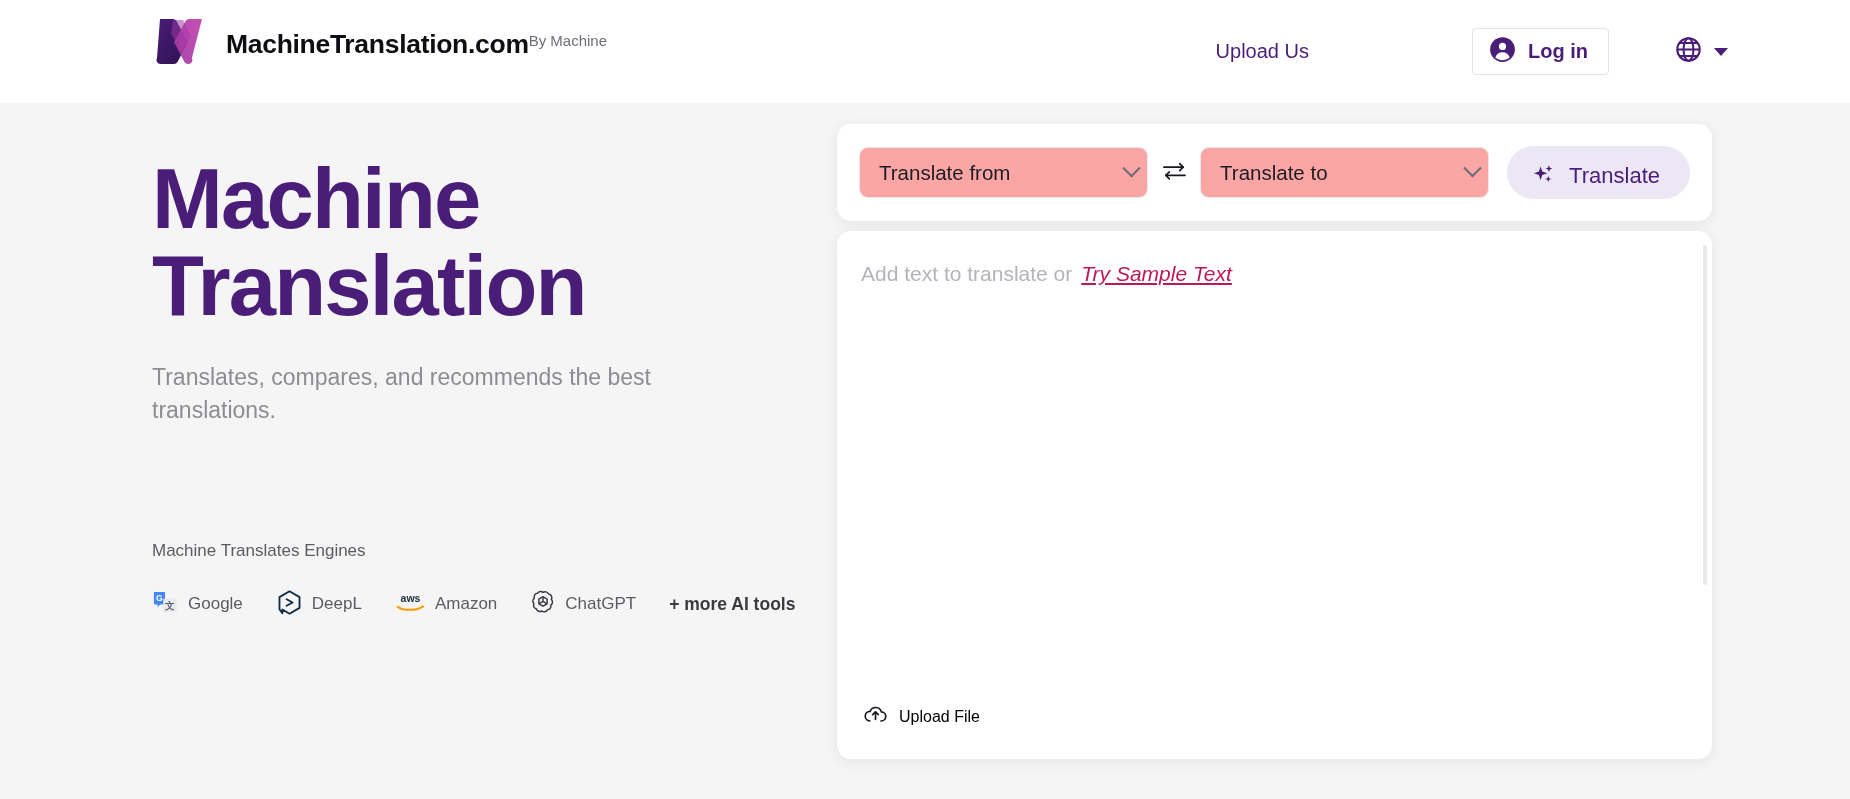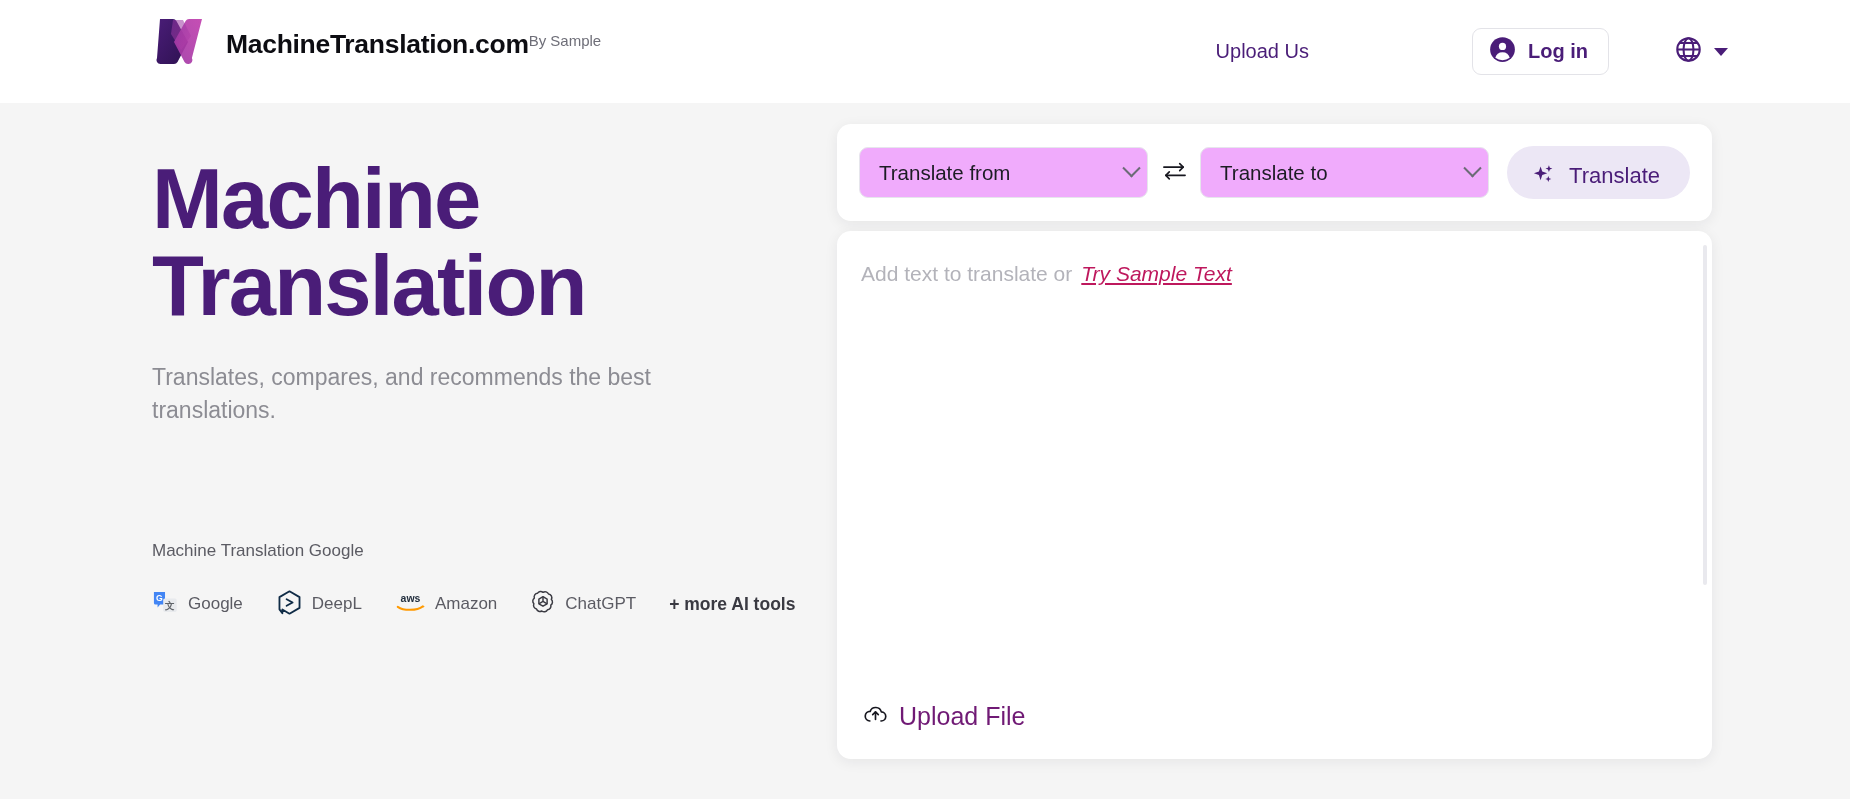--- a/index.html
+++ b/index.html
@@ -82,21 +82,21 @@
 
   .login-btn {
     position: absolute;
     right: 241px;
     display: flex;
     align-items: center;
     gap: 12px;
     height: 47px;
     padding: 0 20px 0 16px;
     border: 1px solid #e3e3e8;
-    border-radius: 9px;
+    border-radius: 4px;
     background: #fff;
     cursor: pointer;
   }
 
   .login-label {
     font-size: 20px;
     font-weight: 600;
     color: #4a1d78;
     white-space: nowrap;
   }
@@ -191,21 +191,21 @@
     align-items: center;
     padding: 0 22px 0 22px;
     gap: 0;
   }
 
   .select {
     height: 51px;
     width: 316px;
     border: 1px solid #e6e6ec;
     border-radius: 9px;
-    background: #f0abfc;
+    background: #fca5a5;
     display: flex;
     align-items: center;
     justify-content: space-between;
     padding: 0 9px 0 19px;
     cursor: pointer;
   }
 
   .select-label {
     font-size: 20.5px;
     color: #1c1c24;
@@ -293,22 +293,22 @@
     position: absolute;
     left: 26px;
     bottom: 28px;
     display: flex;
     align-items: center;
     gap: 11px;
     cursor: pointer;
   }
 
   .upload-label {
-    font-size: 25px;
-    color: #701a75;
+    font-size: 16px;
+    color: #000000;
     white-space: nowrap;
   }
 </style>
 </head>
 <body>
 
 <div class="header">
 
   <div class="brand">
     <div class="brand-logo">
@@ -327,21 +327,21 @@
             <stop offset="100%" stop-color="#b93faa"></stop>
           </linearGradient>
         </defs>
         <path d="M3 3 h13 a4 4 0 0 1 3.4 1.9 L31 26 L20.5 46 a4 4 0 0 1 -3.5 2 H3.4 a4 4 0 0 1 -3.4 -6 Z" transform="translate(4,0)" fill="url(#gdark)"></path>
         <path d="M53 3 h-13 a4 4 0 0 0 -3.4 1.9 L25 26 L35.5 46 a4 4 0 0 0 3.5 2 h0.5 a4 4 0 0 0 3.4 -6 Z" transform="translate(-4,0)" fill="url(#gpink)" opacity="0.92"></path>
         <path d="M20 4 h10 L38 20 L28 34 L18 18 Z" fill="url(#gmid)" opacity="0.55"></path>
       </svg>
     </div>
     <div class="brand-text">
       <div class="brand-name">MachineTranslation.com</div>
-      <div class="brand-sub">By Sample</div>
+      <div class="brand-sub">By Machine</div>
     </div>
   </div>
 
   <div class="header-right">
 
     <a class="contact-link" href="#">Upload Us</a>
 
     <div class="login-btn">
       <span>
         <svg width="27" height="27" viewBox="0 0 24 24">
@@ -370,21 +370,21 @@
 </div>
 
 <div class="hero">
   <h1>
     <span>Machine</span><br>
     <span>Translation</span>
   </h1>
 
   <p class="hero-sub">Translates, compares, and recommends the best translations.</p>
 
-  <div class="engines-label">Machine Translation Google</div>
+  <div class="engines-label">Machine Translates Engines</div>
 
   <div class="engines-row">
 
     <div class="engine">
       <span>
         <svg width="27" height="27" viewBox="0 0 28 28">
           <path d="M2 3.2h11.5v11.2a1.6 1.6 0 0 1-1.6 1.6H8.4l-2.6 3.1v-3.1H3.6A1.6 1.6 0 0 1 2 14.4Z" fill="#4285f4"></path>
           <text x="7.6" y="12.3" font-family="Liberation Sans, sans-serif" font-size="9" font-weight="700" fill="#ffffff" text-anchor="middle">G</text>
           <rect x="11.6" y="9.8" width="14" height="14" rx="1.7" fill="#e8eaed"></rect>
           <text x="18.6" y="20.4" font-family="Liberation Sans, sans-serif" font-size="10" font-weight="600" fill="#5f6368" text-anchor="middle">文</text>

